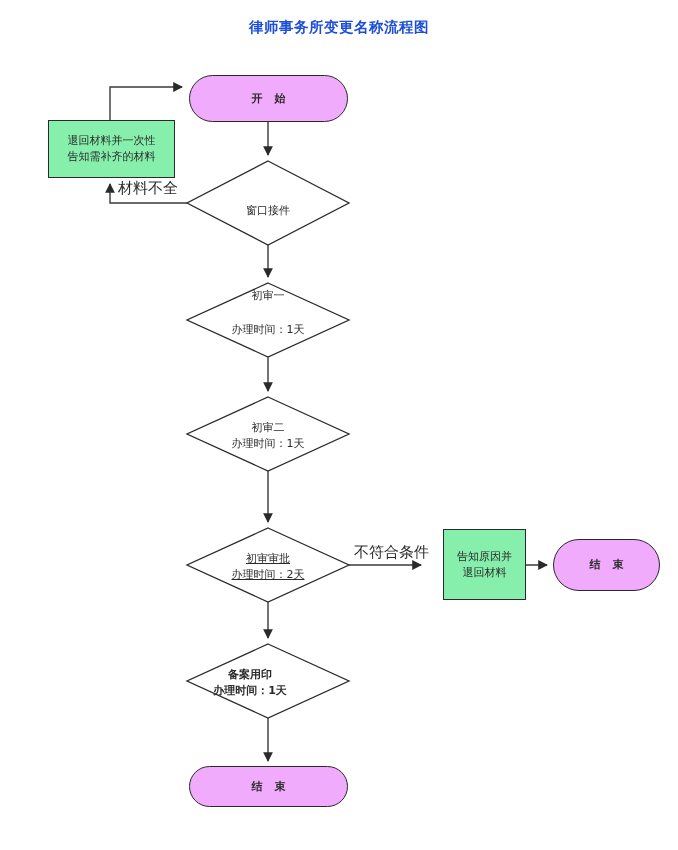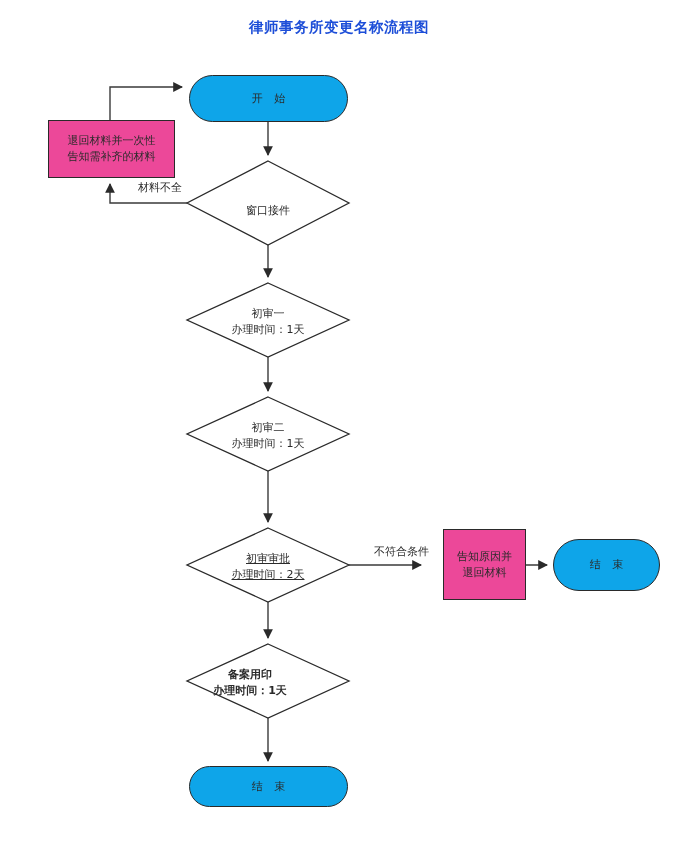--- a/index.html
+++ b/index.html
@@ -43,42 +43,42 @@
     justify-content: center;
     text-align: center;
     font-size: 11px;
     line-height: 16px;
     color: #2b2b2b;
     font-family: "DejaVu Sans", "Liberation Sans", sans-serif;
   }
   .terminal {
     border: 1.3px solid #2a2a2a;
     border-radius: 26px;
-    background: #0ea5e9;
+    background: #f0abfc;
     letter-spacing: 4px;
     text-indent: 4px;
+    font-weight: bold;
   }
   .process {
     border: 1.3px solid #2a2a2a;
-    background: #ec4899;
+    background: #86efac;
   }
   .diamond-label {
     background: transparent;
     border: none;
     pointer-events: none;
     justify-content: flex-end;
   }
   .edge-label {
     position: absolute;
-    font-size: 11px;
+    font-size: 15px;
     line-height: 14px;
     color: #2b2b2b;
     white-space: nowrap;
     background: transparent;
-    margin-left: 20px;
   }
   .line-row { display: block; }
 </style>
 </head>
 <body>
 
 <div id="flow-title">律师事务所变更名称流程图</div>
 
 <svg id="canvas" viewBox="0 0 678 850" xmlns="http://www.w3.org/2000/svg">
   <defs>
@@ -117,21 +117,21 @@
 
 <div class="node process" style="left:48px; top:120px; width:127px; height:58px;">
   <span class="line-row">退回材料并一次性</span>
   <span class="line-row">告知需补齐的材料</span>
 </div>
 
 <div class="node diamond-label" style="left:208px; top:187px; width:120px; height:32px;">
   <span class="line-row">窗口接件</span>
 </div>
 
-<div class="node diamond-label" style="left:198px; top:302px; width:140px; height:36px;">
+<div class="node diamond-label" style="left:198px; top:302px; width:140px; height:36px;gap:18px;">
   <span class="line-row">初审一</span>
   <span class="line-row">办理时间：1天</span>
 </div>
 
 <div class="node diamond-label" style="left:198px; top:416px; width:140px; height:36px;">
   <span class="line-row">初审二</span>
   <span class="line-row">办理时间：1天</span>
 </div>
 
 <div class="node diamond-label" style="left:198px; top:547px; width:140px; height:36px;text-decoration:underline;">

